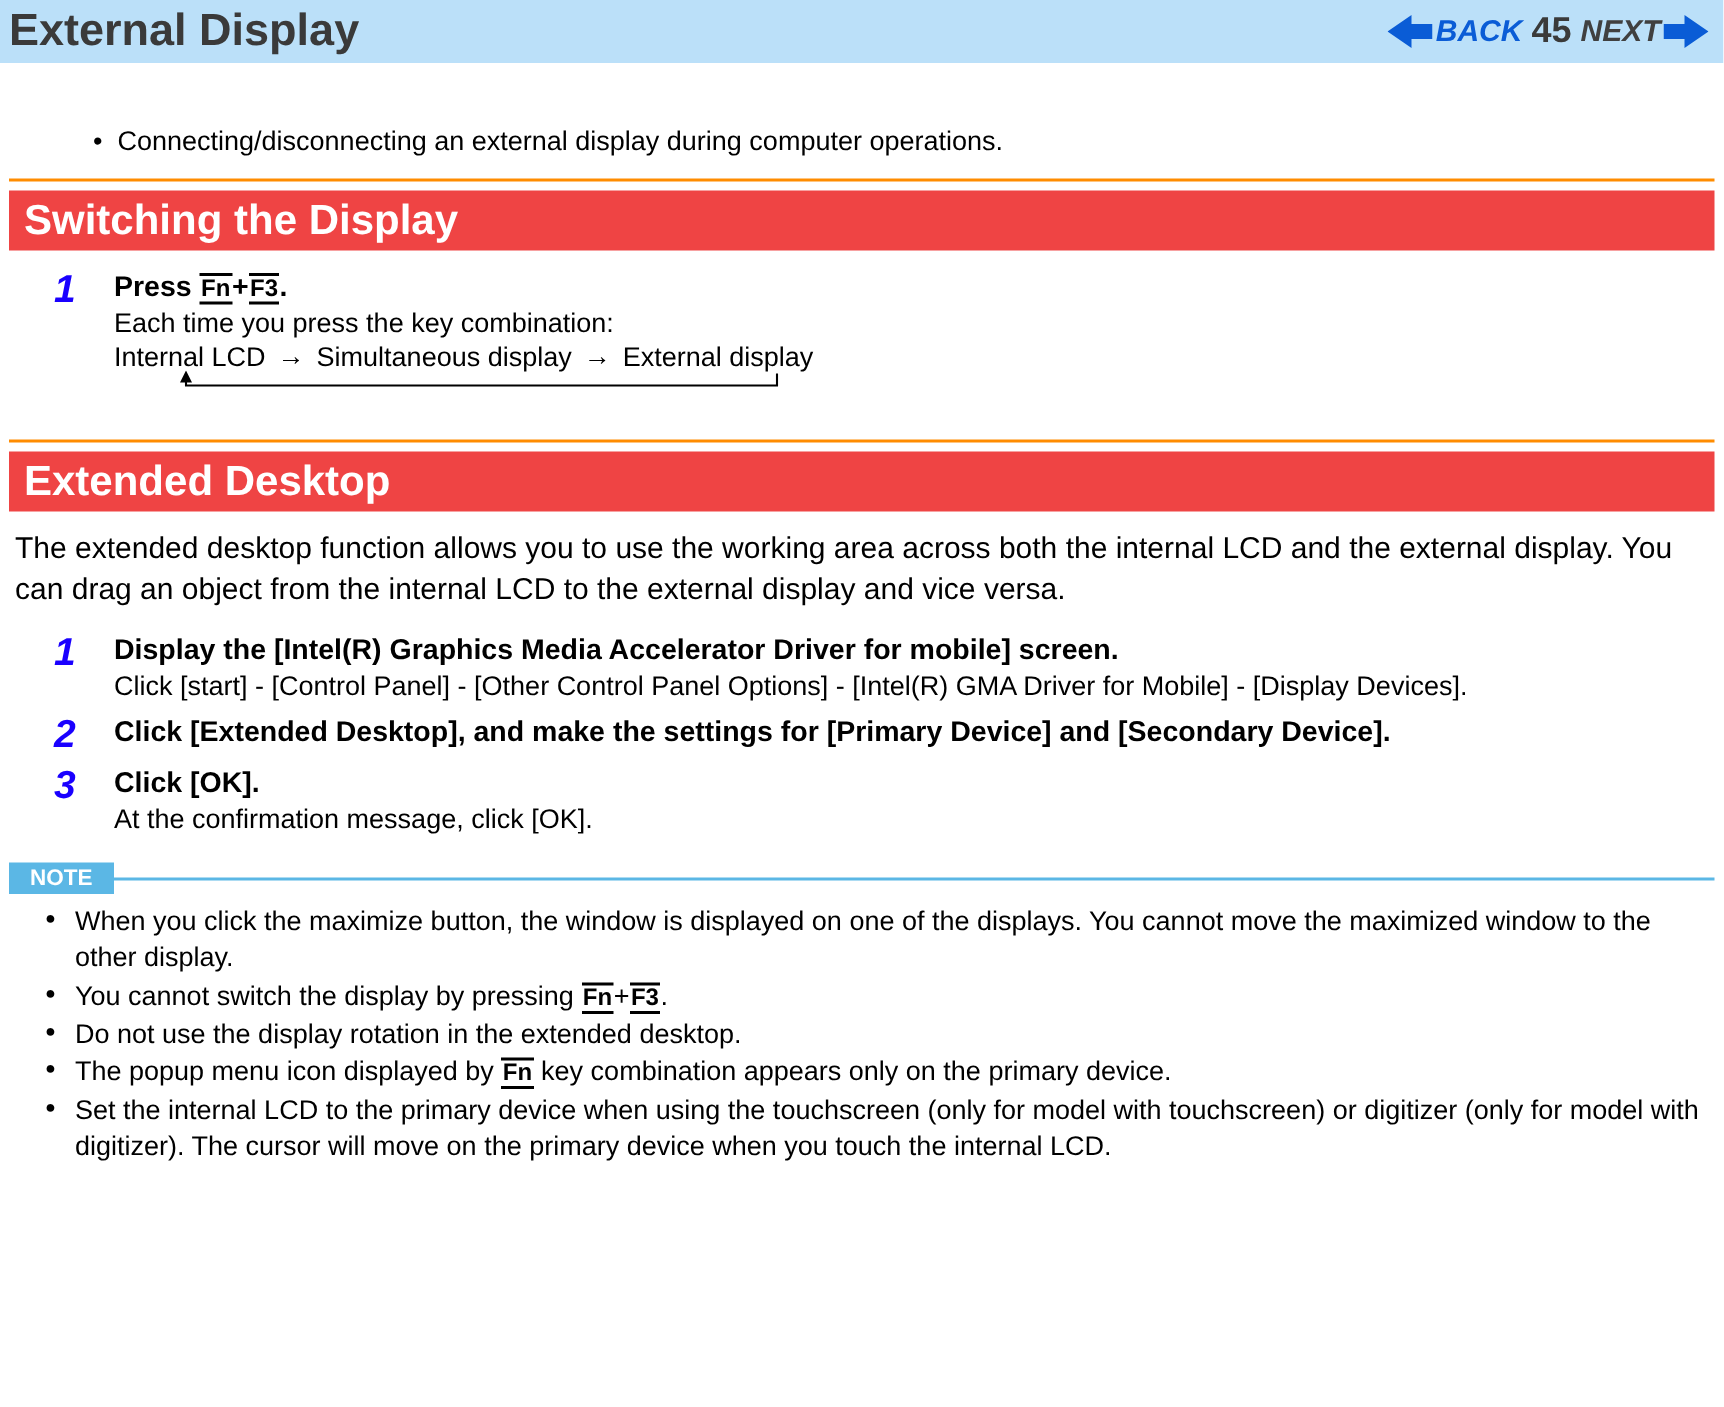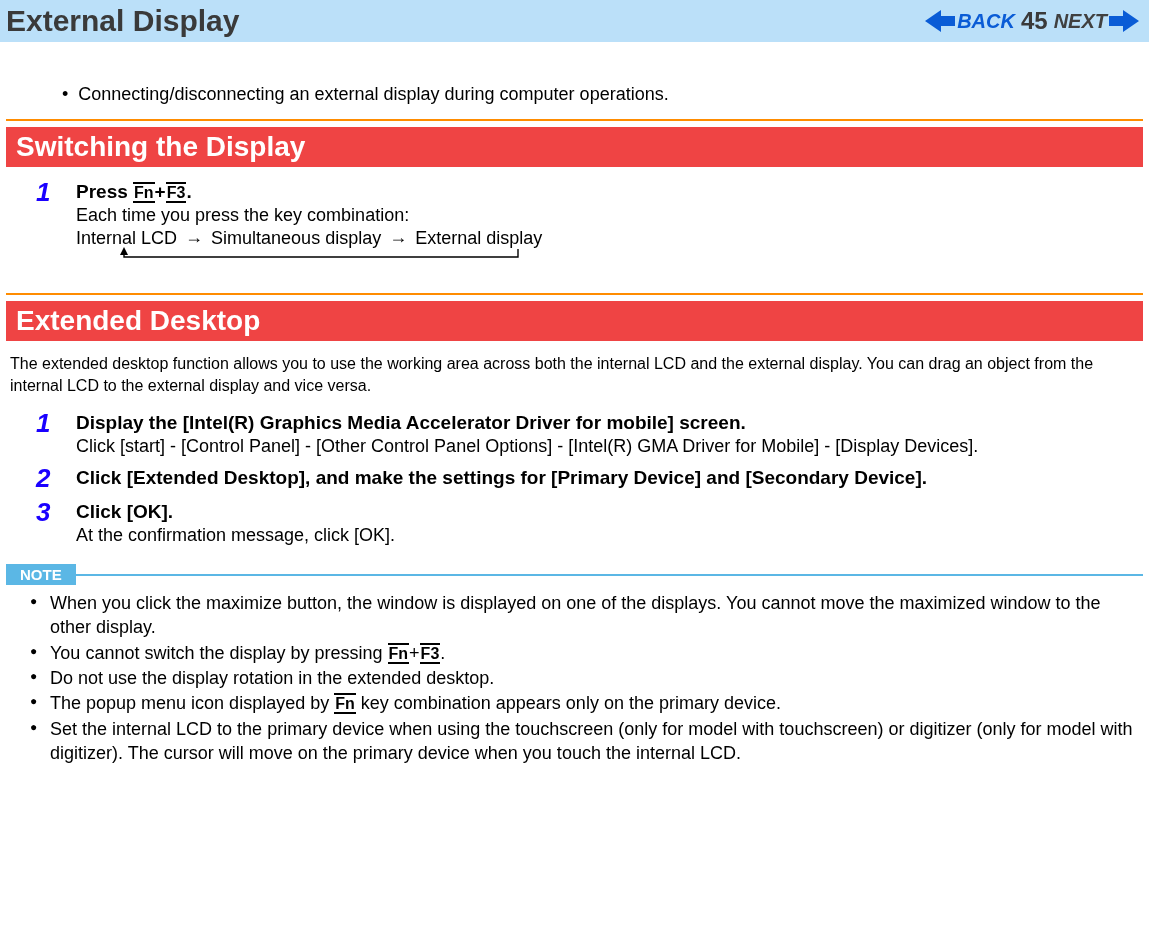--- a/index.html
+++ b/index.html
@@ -112,21 +112,21 @@
     font-size: 18px;
     line-height:1;
   }
   .cycle-return {
     position: relative;
     height: 18px;
     margin-top: 0;
   }
   .cycle-return svg { position:absolute; left:42px; top:-2px; }
   .para {
-    font-size: 16px;
+    font-size: 20px;
     margin: 10px 4px 14px 4px;
     line-height: 1.35;
   }
   .note-head {
     display: flex;
     align-items: center;
     margin: 18px 0 6px 0;
   }
   .note-badge {
     background: #5bb7e5;

